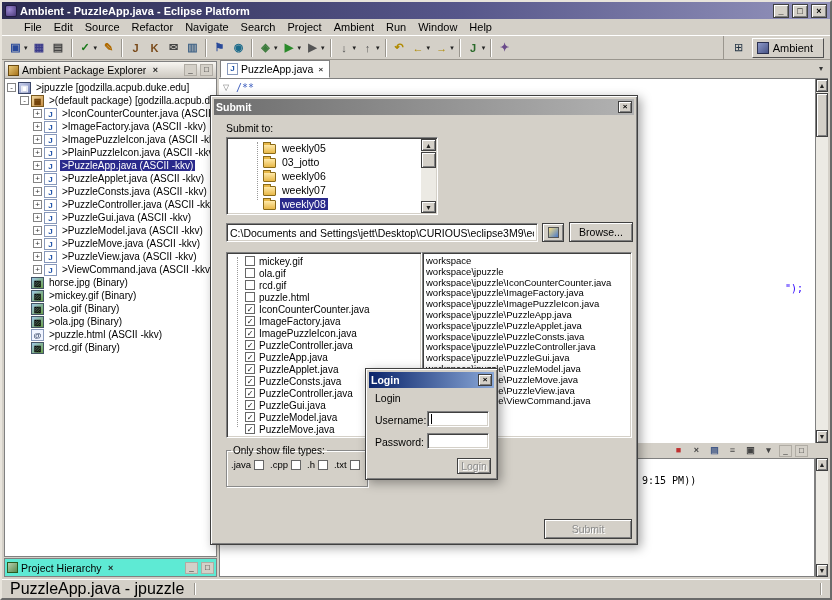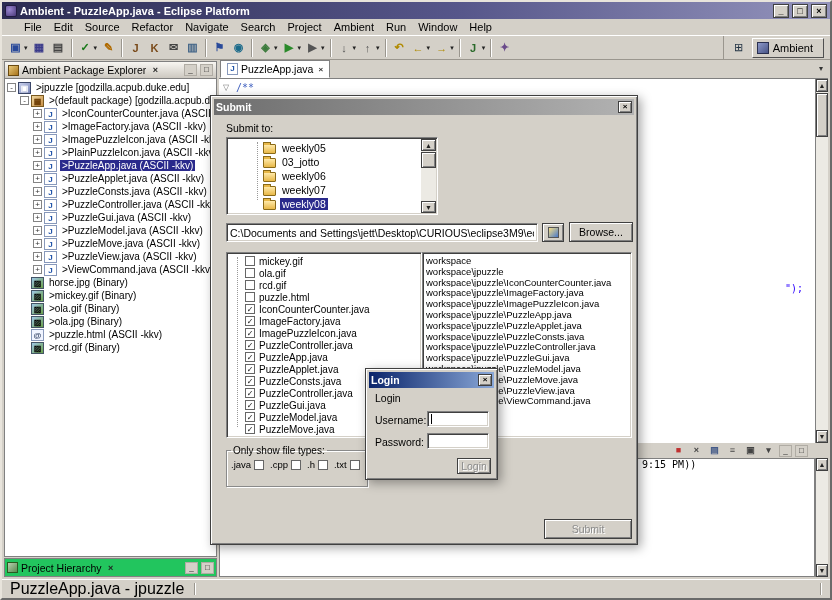--- a/index.html
+++ b/index.html
@@ -38,21 +38,21 @@
 .exp{flex:0 0 9px;width:9px;height:9px;margin-right:2px;border:1px solid #848484;background:#fff;color:#333;font-size:8px;line-height:7px;text-align:center}
 .exp.noexp{visibility:hidden}
 .fic{flex:0 0 13px;width:13px;height:12px;margin-right:3px;font-size:8px;line-height:11px;text-align:center;font-weight:bold}
 .fic-project{background:linear-gradient(135deg,#c8d0ec,#7a86b8);border:1px solid #3a4668;color:#fff}
 .fic-package{background:linear-gradient(135deg,#f0d8a0,#c89048);border:1px solid #7a5a20;color:#6a3a00}
 .fic-java{background:#fff;border:1px solid #8899bb;color:#2255aa}
 .fic-image{background:linear-gradient(135deg,#a0c8e8,#6aa04a);border:1px solid #445566}
 .fic-html{background:#f0f4ff;border:1px solid #8899bb;color:#334466}
 .tlabel{padding:0 2px}
 .trow.sel .tlabel{background:#2a2a8c;color:#fff}
-#hier-bar{position:absolute;left:4px;top:558px;width:213px;height:19px;background:#22c55e;border:1px solid #808080;display:flex;align-items:center;padding:0 2px;gap:3px}
+#hier-bar{position:absolute;left:4px;top:558px;width:213px;height:19px;background:#5eead4;border:1px solid #808080;display:flex;align-items:center;padding:0 2px;gap:3px}
 .hier-icon{width:11px;height:11px;background:linear-gradient(135deg,#b8d0b0,#5a8a50);border:1px solid #2a5a20;flex:0 0 auto}
 
 #editor{position:absolute;left:219px;top:61px;width:609px;height:382px;background:#d4d0c8}
 .etab-row{height:18px;display:flex;align-items:flex-end;padding-left:1px;border-bottom:1px solid #808080}
 .etab{display:flex;align-items:center;gap:3px;height:18px;padding:0 6px;background:#fff;border:1px solid #808080;border-bottom:1px solid #fff;font-size:10.5px}
 .etab-icon{width:11px;height:12px;background:#fff;border:1px solid #8899bb;color:#2255aa;font-size:8px;font-weight:bold;text-align:center;line-height:10px}
 .etab-close{font-size:8px;font-weight:bold;color:#333;margin-left:2px}
 .etab-spacer{flex:1}
 .etab-menu{width:14px;height:14px;font-size:8px;text-align:center;line-height:13px;color:#333;margin-bottom:2px}
 .ebody{position:absolute;left:0;top:18px;right:13px;bottom:0;background:#fff}
@@ -61,21 +61,21 @@
 .code-frag{position:absolute;left:566px;top:204px;font-family:"DejaVu Sans Mono",monospace;font-size:10px;color:#2a00ff}
 .vscrollbar{position:absolute;top:18px;right:0;width:13px;bottom:0;background:#eceae4;border-left:1px solid #808080}
 .vsb-arrow{position:absolute;left:0;right:0;height:13px;background:#d4d0c8;border:1px solid #404040;box-shadow:inset 1px 1px 0 #fff,inset -1px -1px 0 #808080;font-size:7px;text-align:center;line-height:11px;color:#222}
 .vsb-arrow.top{top:0}.vsb-arrow.bot{bottom:0}
 .vsb-thumb{position:absolute;left:0;right:0;top:14px;height:44px;background:#d4d0c8;border:1px solid #404040;box-shadow:inset 1px 1px 0 #fff,inset -1px -1px 0 #808080}
 
 #console{position:absolute;left:219px;top:443px;width:609px;height:134px;background:#d4d0c8}
 .cheader{height:15px;display:flex;align-items:center;justify-content:flex-end;gap:3px;padding-right:20px}
 .cicon{width:15px;height:13px;font-size:9px;line-height:12px;text-align:center;font-weight:bold}
 .cbody{position:absolute;left:0;top:15px;right:13px;bottom:0;background:#fff;border:1px solid #808080}
-.console-frag{position:absolute;left:422px;top:0;font-family:"DejaVu Sans Mono",monospace;font-size:10px}
+.console-frag{position:absolute;left:422px;top:16px;font-family:"DejaVu Sans Mono",monospace;font-size:10px}
 #console .vscrollbar{top:15px}
 
 #statusbar{position:absolute;left:2px;right:2px;top:579px;height:19px;border-top:1px solid #fff;display:flex;align-items:center;gap:10px;padding:0 8px;background:#d4d0c8}
 .status-text{font-size:16px}
 .ssep{width:2px;height:12px;border-left:1px solid #9a968e;border-right:1px solid #fff}
 .status-flex{flex:1}
 
 .dialog{position:absolute;background:#d4d0c8;border:1px solid #404040;box-shadow:inset 1px 1px 0 #fff,inset -1px -1px 0 #808080,3px 3px 10px rgba(0,0,0,.35)}
 #submit-dialog{left:210px;top:95px;width:428px;height:450px;z-index:10}
 #login-dialog{left:365px;top:368px;width:133px;height:112px;z-index:20}

